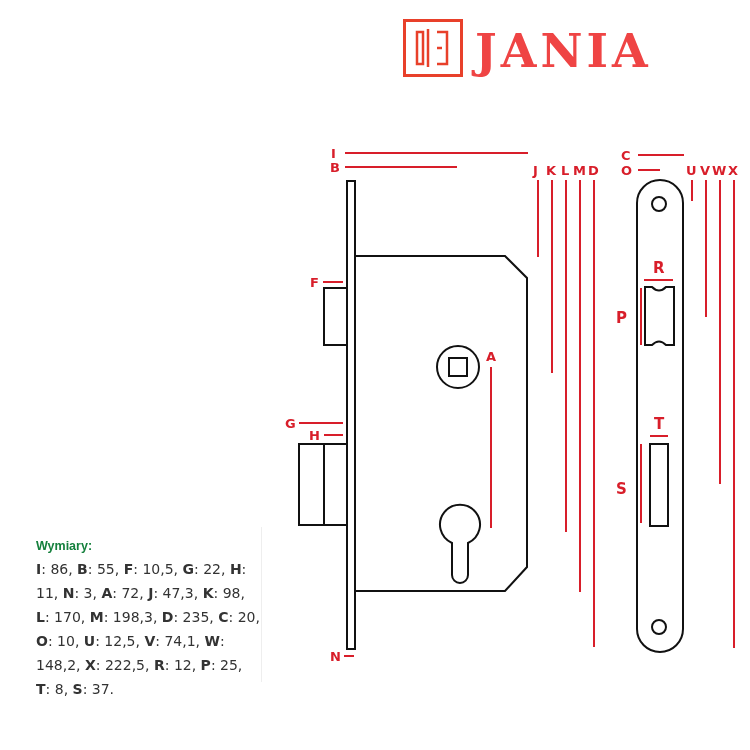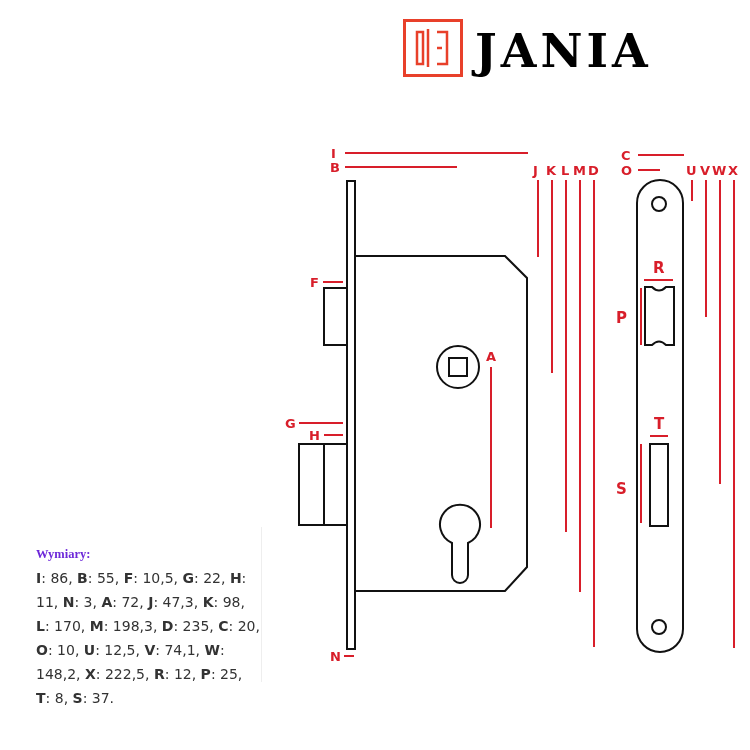--- a/index.html
+++ b/index.html
@@ -1,24 +1,24 @@
 <!DOCTYPE html>
 <html><head>
 <meta charset="utf-8">
 <style>
   html, body { margin: 0; padding: 0; background: #ffffff; }
   body { width: 750px; height: 750px; position: relative; overflow: hidden; font-family: "DejaVu Sans", sans-serif; }
   #logo { position: absolute; left: 403px; top: 19px; width: 330px; height: 62px; }
   #logo-box { position: absolute; left: 0; top: 0; width: 60px; height: 58px; border: 3px solid #e8402a; box-sizing: border-box; }
-  #logo-text { position: absolute; left: 72px; top: 8px; font-family: "DejaVu Serif", serif; font-weight: bold; font-size: 46px; letter-spacing: 4px; color: #000000; line-height: 48px; }
+  #logo-text { position: absolute; left: 72px; top: 8px; font-family: "DejaVu Serif", serif; font-weight: bold; font-size: 46px; letter-spacing: 4px; color: #ef4444; line-height: 48px; }
   #drawing { position: absolute; left: 0; top: 0; width: 750px; height: 750px; }
   .lbl { font-family: "DejaVu Sans", sans-serif; font-weight: bold; font-size: 13px; fill: #d81e2a; }
   .bigl { font-size: 15px; }
   #specs { position: absolute; left: 26px; top: 527px; width: 236px; height: 155px; border-right: 1px solid #eeeeee; padding-left: 10px; box-sizing: border-box; }
-  #specs-title { font-family: Liberation Serif, serif; font-weight: bold; font-size: 12.5px; color: #6d28d9; margin-top: 20px; margin-bottom: 4px; }
+  #specs-title { font-family: Liberation Sans, sans-serif; font-weight: bold; font-size: 12.5px; color: #15803d; margin-top: 12px; margin-bottom: 4px; }
   #specs-body { font-family: "DejaVu Sans", sans-serif; font-size: 14px; color: #333; line-height: 24px; }
   #specs-body b { color: #333; }
 </style>
 </head>
 <body>
 
 <div id="logo">
   <div id="logo-box">
     <svg width="54" height="52" viewBox="0 0 54 52" style="position:absolute;left:0;top:0">
       <rect x="11" y="10" width="6" height="32" fill="none" stroke="#e8402a" stroke-width="2.5"></rect>

